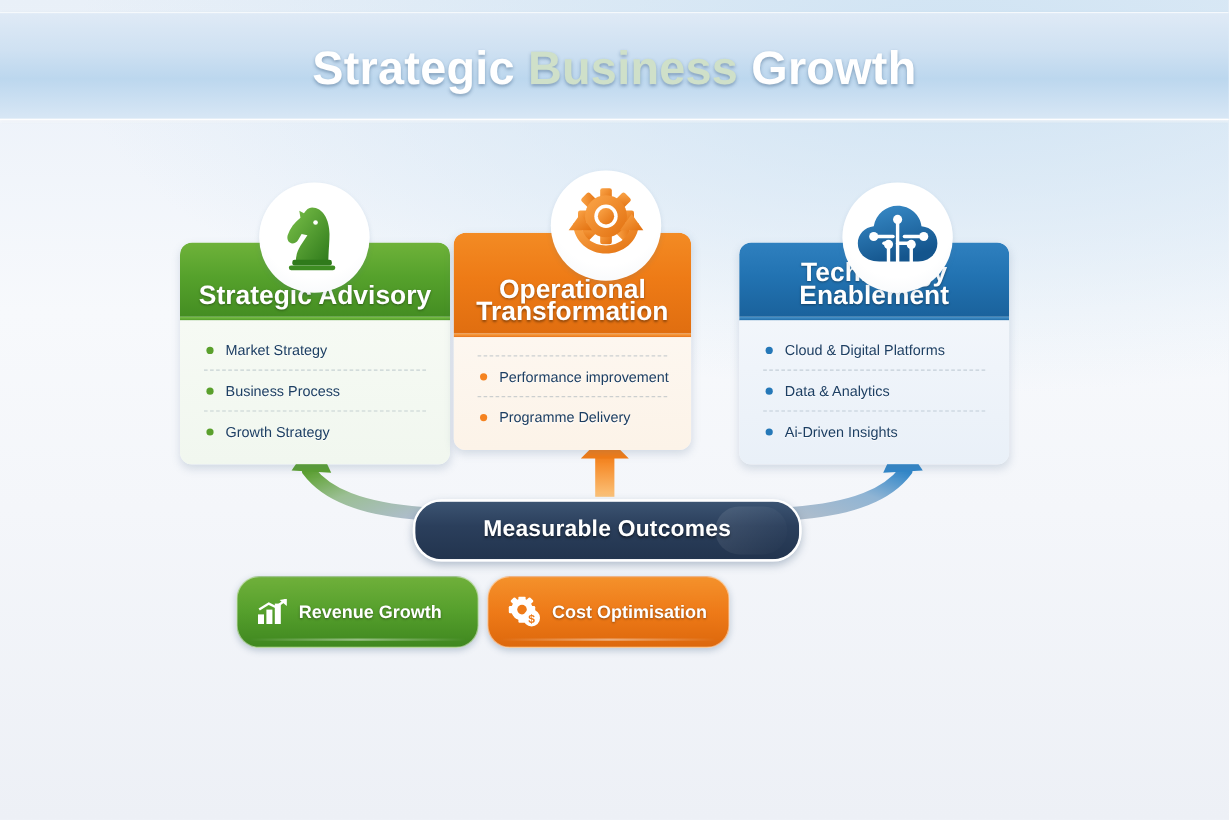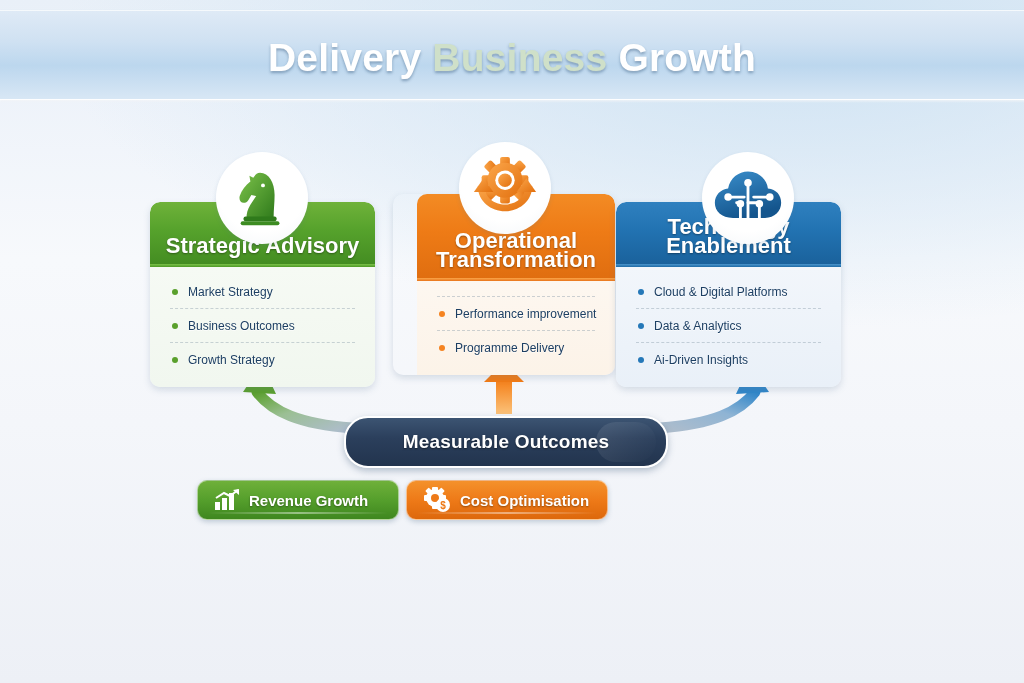--- a/index.html
+++ b/index.html
@@ -63,21 +63,21 @@
   .item .lbl{margin-left:16px;white-space:nowrap;}
   .sep{height:1px;margin:3px 20px;border-top:1px dashed rgba(130,150,165,.4);}
 
   
   #card-strategic{left:150px;top:202px;}
   #card-strategic .head{background:linear-gradient(180deg,#6fb23a 0%,#56a22c 45%,#448d22 100%);}
   #card-strategic .rule{background:linear-gradient(180deg,#7cc24a,#4e9a26);}
   #card-strategic .body{background:linear-gradient(180deg,#f6faf4 0%,#f1f7ef 100%);}
   #card-strategic .dot{background:#5aa02c;}
   
-  #card-operational{left:393px;top:194px;width:198px;padding-left:24px;}
+  #card-operational{left:378px;top:194px;width:198px;}
   #card-operational .head{height:84px;background:linear-gradient(180deg,#f38b24 0%,#ee7b16 45%,#e06e10 100%);}
   #card-operational .rule{background:linear-gradient(180deg,#fba64a,#e8741a);}
   #card-operational .body{background:linear-gradient(180deg,#fdf7f0 0%,#fcf3e8 100%);}
   #card-operational .dot{background:#f58320;}
   
   #card-technology{left:616px;top:202px;}
   #card-technology .head{background:linear-gradient(180deg,#2f80bf 0%,#2273b2 45%,#1a629c 100%);}
   #card-technology .rule{background:linear-gradient(180deg,#4b96cd,#1e6aa6);}
   #card-technology .body{background:linear-gradient(180deg,#f2f6fb 0%,#e9f0f8 100%);}
   #card-technology .dot{background:#2578b8;}
@@ -107,21 +107,21 @@
     text-shadow:0 1px 2px rgba(0,0,0,.5);
   }
   .pill:after{
     content:"";position:absolute;right:10px;top:4px;width:60px;height:40px;
     background:linear-gradient(120deg,rgba(255,255,255,.10),rgba(255,255,255,0));
     border-radius:20px;pointer-events:none;
   }
 
   
   .chip{
-    position:absolute;height:40px;border-radius:10px;
+    position:absolute;height:60px;border-radius:19px;
     display:flex;align-items:center;gap:9px;padding:0 16px;box-sizing:border-box;
     box-shadow:0 2px 5px rgba(80,110,140,.3);
     border:1px solid rgba(255,255,255,.5);
     text-align:center;
   }
   .chip .txt{color:#fff;font-size:15px;font-weight:bold;white-space:nowrap;
     text-shadow:0 1px 2px rgba(0,0,0,.4);}
   .chip:after{
     content:"";position:absolute;left:10px;right:10px;bottom:5px;height:2px;
     background:linear-gradient(90deg,rgba(255,255,255,0),rgba(255,255,255,.45),rgba(255,255,255,0));
@@ -136,21 +136,21 @@
 
   svg{display:block;}
 </style>
 </head>
 <body>
 
 <div class="stage">
 
   <div class="header"></div>
   <div class="title">
-    <span>Delivery </span><span class="accent">Business</span><span> Growth</span>
+    <span>Strategic </span><span class="accent">Business</span><span> Growth</span>
   </div>
 
   <svg width="1024" height="683" style="position:absolute;left:0;top:0;pointer-events:none;">
     <defs>
       <linearGradient id="gradLeft" x1="1" y1="1" x2="0" y2="0">
         <stop offset="0%" stop-color="#aebdcc"></stop>
         <stop offset="55%" stop-color="#9bbf94"></stop>
         <stop offset="100%" stop-color="#5aa02c"></stop>
       </linearGradient>
       <linearGradient id="gradRight" x1="0" y1="1" x2="1" y2="0">
@@ -186,21 +186,21 @@
     </div>
     <div class="rule"></div>
     <div class="body">
       <div class="item">
         <span class="dot"></span>
         <span class="lbl">Market Strategy</span>
       </div>
       <div class="sep"></div>
       <div class="item">
         <span class="dot"></span>
-        <span class="lbl">Business Outcomes</span>
+        <span class="lbl">Business Process</span>
       </div>
       <div class="sep"></div>
       <div class="item">
         <span class="dot"></span>
         <span class="lbl">Growth Strategy</span>
       </div>
     </div>
   </div>
 
   <div class="card" id="card-operational">

